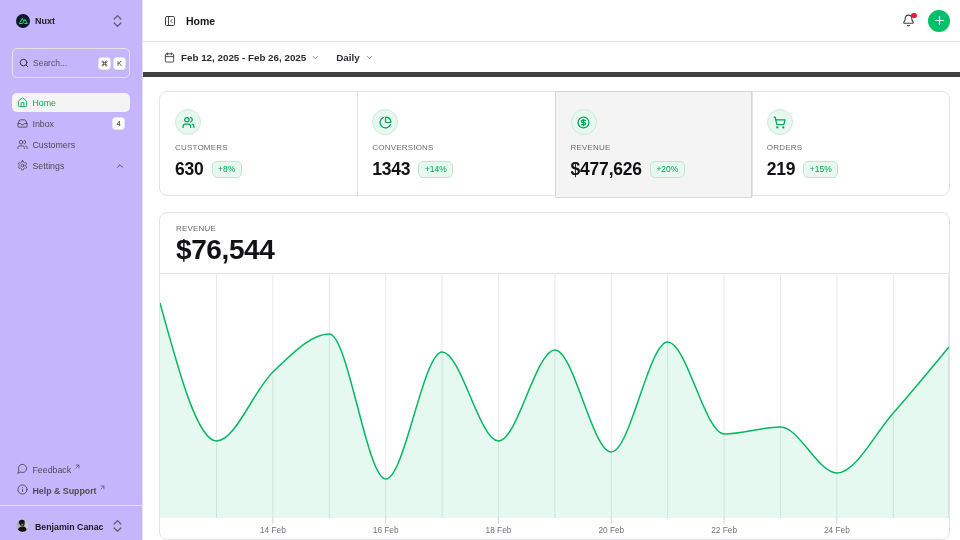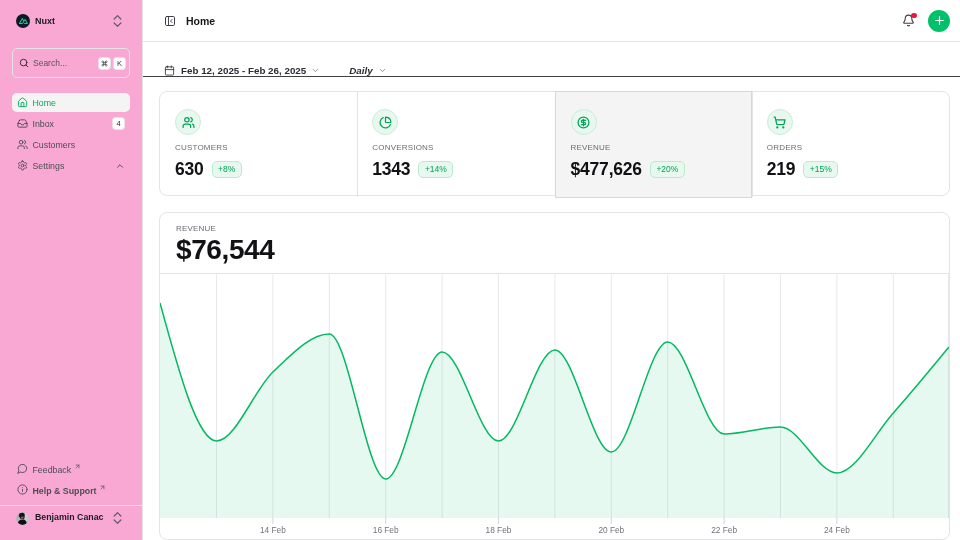--- a/index.html
+++ b/index.html
@@ -3,21 +3,21 @@
 <meta charset="utf-8">
 <style>
   * { margin:0; padding:0; box-sizing:border-box; }
   html,body { width:960px; height:540px; overflow:hidden; background:#fff;
     font-family:"Liberation Sans", sans-serif; color:#18181b; }
   svg.ic { stroke:currentColor; fill:none; stroke-width:2; stroke-linecap:round; stroke-linejoin:round; }
   svg.sticon { stroke-width:2.3; }
 
   
   #app { display:flex; width:960px; height:540px; }
-  aside { width:143px; min-width:143px; border-right:1px solid #e4e4e7; background:#f9a8d4;
+  aside { width:143px; min-width:143px; border-right:1px solid #e4e4e7; background:#c4b5fd;
     display:flex; flex-direction:column; padding:10px 12px 8px 12px; }
   main { flex:1; display:flex; flex-direction:column; }
 
   
   .sb-top { display:flex; align-items:center; height:21px; margin-bottom:17px; padding:0 8px 0 4px; }
   .logo { width:14px; height:14px; border-radius:50%; background:#0f172a; display:flex; align-items:center; justify-content:center; }
   .sb-top .name { font-size:9px; font-weight:600; margin-left:5px; flex:1; color:#1b1b20; }
   .search { height:30px; border:1px solid #e4e4e7; border-radius:5px; display:flex; align-items:center;
     padding:0 3px 0 6px; color:#55555e; margin-bottom:15px; }
   .search .txt { font-size:8.5px; margin-left:4px; flex:1; }
@@ -27,33 +27,33 @@
   .nav-item { height:19px; display:flex; align-items:center; border-radius:5px; padding:0 5px;
     color:#4d4d55; font-size:8.8px; font-weight:500; }
   .nav-item .lbl { margin-left:4.5px; flex:1; }
   .nav-item.active { background:#f4f4f5; color:#00ab58; }
   .badge4 { min-width:13px; height:13px; border:1px solid #e4e4e7; border-radius:3.5px; font-size:7.5px;
     display:flex; align-items:center; justify-content:center; color:#26262b; font-weight:500; background:#fff; }
   .subnav { border-left:1px solid #e4e4e7; margin-left:10px; padding-left:4px; display:flex; flex-direction:column; gap:2px; margin-top:2px; }
   .subnav .nav-item { padding-left:7px; }
   .sb-bottom { margin-top:auto; }
   .sep { border-top:1px solid #e4e4e7; margin:6px -12px 0 -12px; }
-  .user-row { display:flex; align-items:flex-start; height:20px; margin-top:6px; padding:0 8px 0 4px; }
+  .user-row { display:flex; align-items:flex-end; height:20px; margin-top:6px; padding:0 8px 0 4px; }
   .avatar { }
   .user-row .name { font-size:8.8px; font-weight:700; margin-left:6px; flex:1; color:#1b1b20; }
 
   
   .hd { height:42px; border-bottom:1px solid #e4e4e7; display:flex; align-items:center; padding:0 10px 0 21px; }
   .hd-title { font-size:10.5px; font-weight:700; margin-left:10px; flex:1; }
   .icon-btn { color:#3f3f46; display:flex; align-items:center; }
   .bell-wrap { position:relative; margin-right:13px; }
   .bell-dot { position:absolute; top:-1px; right:-1.5px; width:5.2px; height:5.2px; border-radius:50%; background:#ec1839; }
   .plus-btn { width:22px; height:22px; border-radius:50%; background:#00c16a; color:#fff;
     display:flex; align-items:center; justify-content:center; }
-  .tb { height:35px; border-bottom:1px solid #404040; display:flex; align-items:flex-end; padding:0 21px; }
+  .tb { height:35px; border-bottom:5px solid #404040; display:flex; align-items:center; padding:0 21px; }
   .tb-btn { display:flex; align-items:center; color:#2b2b33; font-size:9.8px; font-weight:600; }
   .tb .cal { color:#3f3f46; margin-right:6px; }
   .tb .chev { color:#71717a; margin-left:5px; }
 
   
   .content { flex:1; padding:14px 10px 0 16px; overflow:hidden; }
   .stats { display:grid; grid-template-columns:1fr 1fr 1fr 1fr; border:1px solid #e4e4e7;
     border-radius:8px; height:105px; background:#fff; position:relative; }
   .stat { padding:17px 15px; position:relative; }
   .stat + .stat::before { content:""; position:absolute; left:0; top:0; bottom:0; border-left:1px solid #e4e4e7; }
@@ -215,21 +215,21 @@
             <path d="M8 2v4"></path>
             <path d="M16 2v4"></path>
             <rect x="3" y="4" width="18" height="18" rx="2"></rect>
             <path d="M3 10h18"></path>
           </svg>
         Feb 12, 2025 - Feb 26, 2025
         <svg class="ic chev" width="9" height="9" viewBox="0 0 24 24">
             <path d="m6 9 6 6 6-6"></path>
           </svg>
       </span>
-      <span class="tb-btn" style="margin-left:29px;font-style:italic;">
+      <span class="tb-btn" style="margin-left:16px;">
         Daily
         <svg class="ic chev" width="9" height="9" viewBox="0 0 24 24">
             <path d="m6 9 6 6 6-6"></path>
           </svg>
       </span>
     </div>
     <div class="content">
       <div class="stats">
         <div class="stat">
           <div class="circ">

